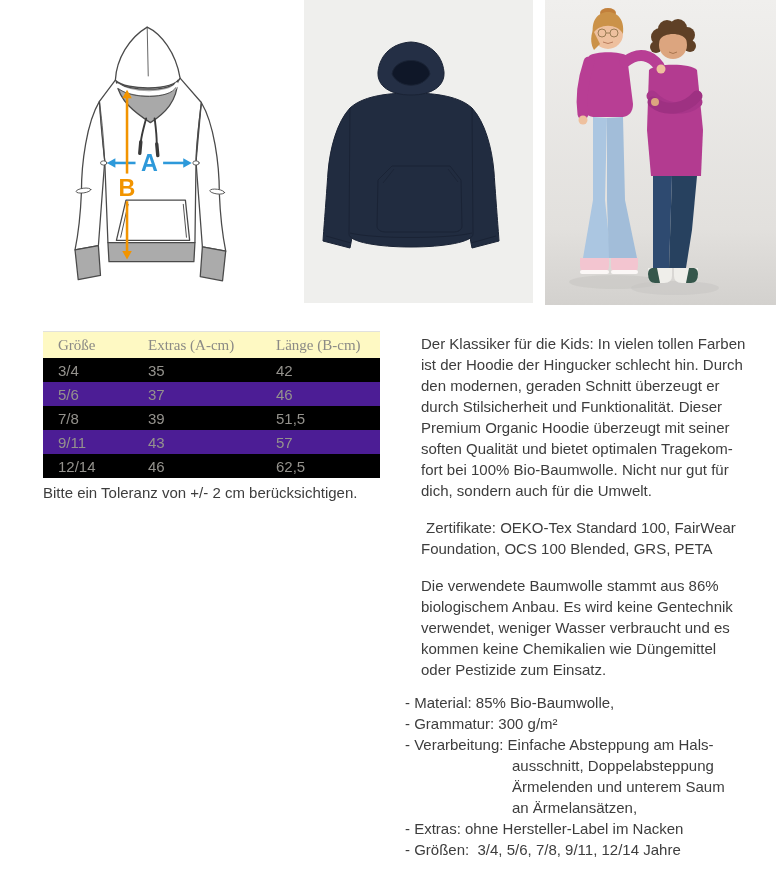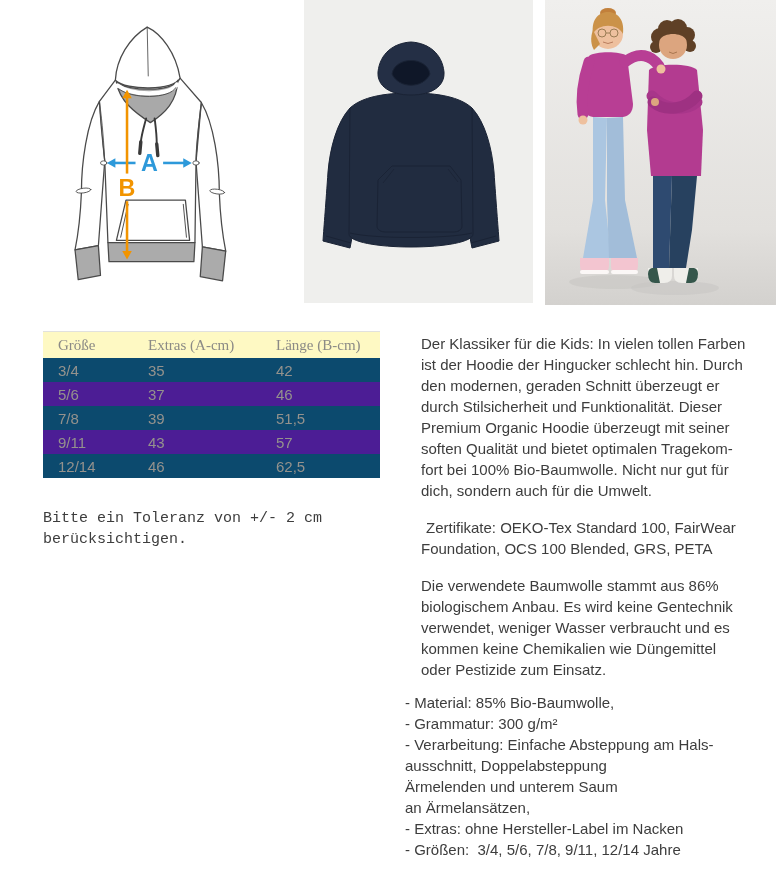--- a/index.html
+++ b/index.html
@@ -26,40 +26,40 @@
   #size-table th{
     font-weight:normal;text-align:left;color:#8b8a86;
     padding:0 0 0 15px;height:26px;background:#fef9c3;
     border-top:1px solid #e1e1de;
     font-family:Liberation Serif, serif;
   }
   #size-table td{
     text-align:left;color:#94928d;
     padding:0 0 0 15px;height:24px;
   }
-  #size-table tr.stripe{background:#0c4a6e;}
+  #size-table tr.stripe{background:#000000;}
   #size-table tr.plain{background:#4c1d95;}
 
   #tolerance-note{
-    left:43px;top:508px;width:360px;
-    font-size:15px;line-height:21px;color:#3d3d3d;font-family:Liberation Mono, monospace;
+    left:43px;top:482px;width:360px;
+    font-size:15px;line-height:21px;color:#3d3d3d;
   }
 
   
   #description{
     left:405px;top:317px;width:372px;
     font-size:15px;line-height:21px;color:#3d3d3d;
   }
   #description p{margin:16px;white-space:pre-line;}
   #p-intro{margin-bottom:15px !important;}
   #p-certificates{margin-bottom:14px !important;text-indent:5px;}
   #p-cotton{margin-bottom:12px !important;}
   .spec-line{white-space:pre;line-height:21px;}
   .ind1{margin-left:73px;}
-  .ind2{}
+  .ind2{margin-left:107px;}
 </style>
 </head>
 <body>
 
 <div class="abs" id="diagram-panel">
   <svg viewBox="0 0 160 245">
     <g stroke="#4a4a4a" stroke-width="1.2" fill="none" stroke-linejoin="round" stroke-linecap="round">
 
       <path fill="#ffffff" d="M30,72 C18,92 13,130 13,158 C12,183 9,202 7,212 L29,208 C31,183 33,152 35,128 Z"></path>
       <path fill="#ffffff" d="M126,73 C138,93 143,131 143,159 C144,184 147,203 149,213 L127,209 C125,184 123,153 121,129 Z"></path>

